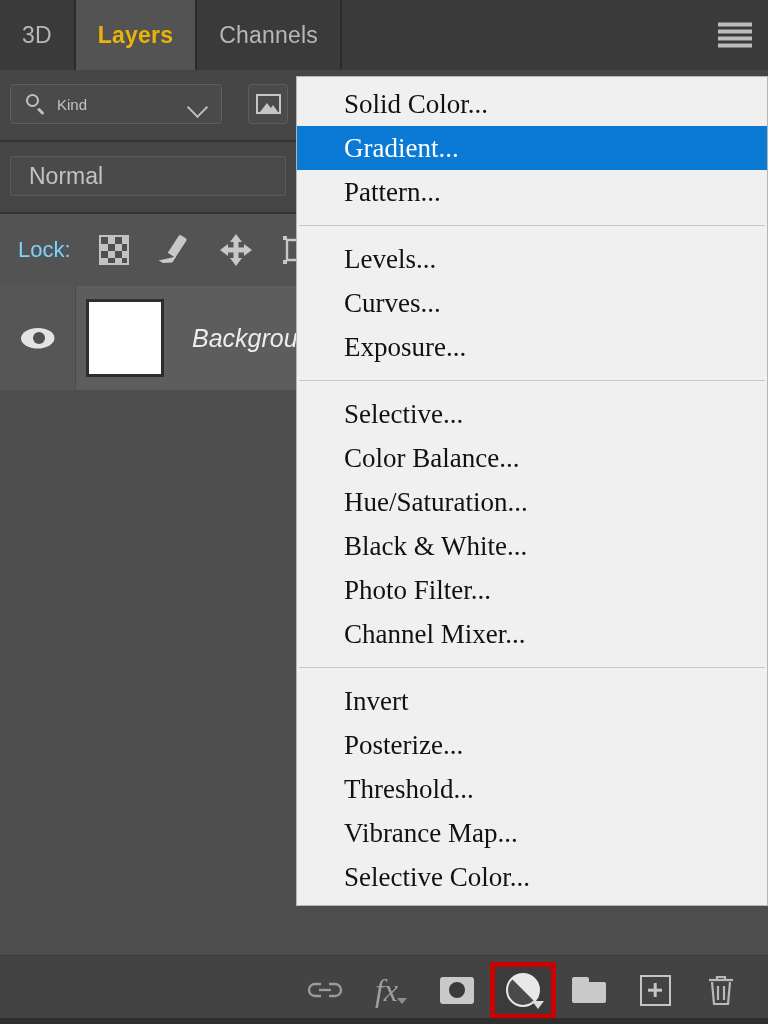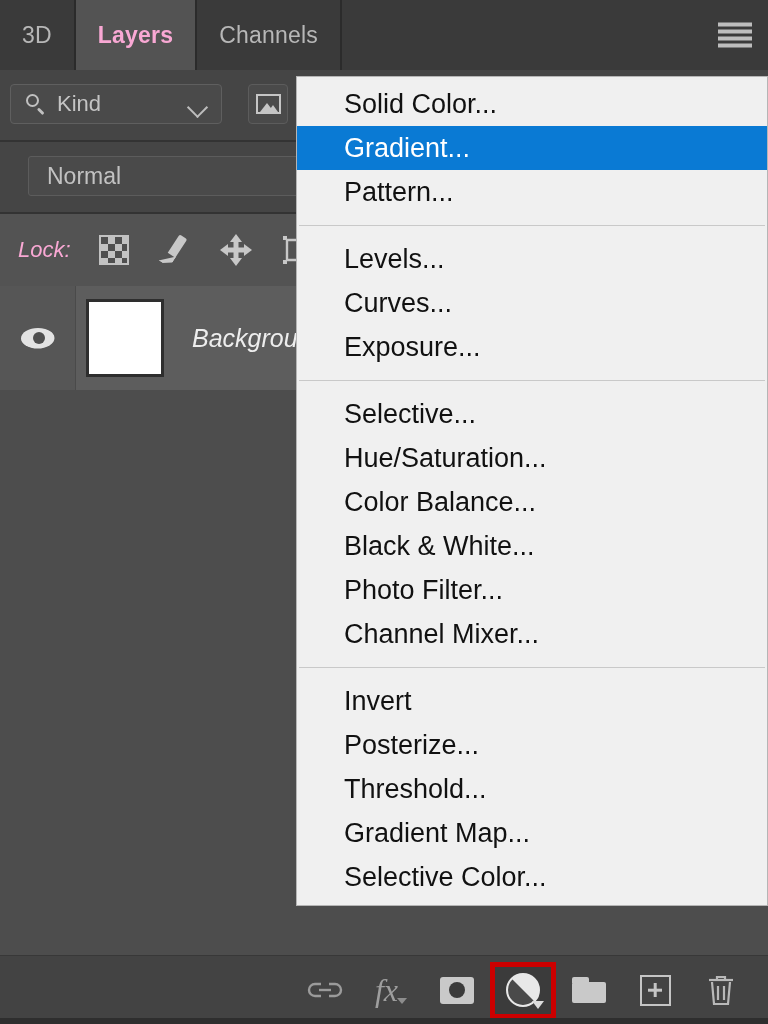--- a/index.html
+++ b/index.html
@@ -41,21 +41,21 @@
     font-size: 23px;
     color: #b7b7b7;
     background: #3a3a3a;
     border-right: 2px solid #2b2b2b;
     box-sizing: border-box;
     letter-spacing: .2px;
     white-space: nowrap;
   }
   .tab.active {
     background: #535353;
-    color: #f9a8d4;
+    color: #eab308;
     font-weight: bold;
   }
   #tabfill {
     flex: 1;
     background: #3a3a3a;
     position: relative;
   }
   #hamburger {
     position: absolute;
     right: 16px; top: 50%;
@@ -112,21 +112,21 @@
     position: absolute;
     left: 13px; top: 14px;
     width: 8px; height: 2.6px;
     background: #c0c0c0;
     transform: rotate(45deg);
     transform-origin: left center;
     border-radius: 2px;
   }
   #kindlabel {
     margin-left: 10px;
-    font-size: 22px;
+    font-size: 15px;
     color: #c4c4c4;
   }
   #kindcaret {
     position: absolute;
     right: 16px; top: 15px;
     width: 13px; height: 13px;
     border-right: 2.4px solid #bdbdbd;
     border-bottom: 2.4px solid #bdbdbd;
     transform: rotate(45deg);
   }
@@ -170,21 +170,21 @@
   #blendrow {
     position: absolute;
     left: 0; top: 142px;
     width: 768px; height: 72px;
     background: #454545;
     border-bottom: 2px solid #333;
     box-sizing: border-box;
   }
   #blendbox {
     position: absolute;
-    left: 28px; top: 14px;
+    left: 10px; top: 14px;
     width: 276px; height: 40px;
     border: 1px solid #5c5c5c;
     border-radius: 3px;
     background: #4a4a4a;
     box-sizing: border-box;
     display: flex;
     align-items: center;
   }
   #blendlabel {
     margin-left: 18px;
@@ -197,22 +197,21 @@
     position: absolute;
     left: 0; top: 214px;
     width: 768px; height: 72px;
     background: #535353;
     display: flex;
     align-items: center;
   }
   #locklabel {
     margin-left: 18px;
     font-size: 22px;
-    color: #f9a8d4;
-    font-style: italic;
+    color: #7dd3fc;
   }
   .lockicon {
     margin-left: 28px;
     width: 34px; height: 34px;
     position: relative;
     flex: none;
   }
   
   .ic-checker {
     border: 2px solid #c2c2c2;
@@ -444,20 +443,21 @@
   #menu {
     position: absolute;
     left: 296px; top: 76px;
     width: 472px;
     background: #f0f0f0;
     border: 1px solid #b5b5b5;
     box-sizing: border-box;
     padding: 5px 0 6px 0;
     box-shadow: 0 0 0 0 rgba(0,0,0,0);
     z-index: 50;
+    font-family: Liberation Serif, serif;
   }
   .mi {
     height: 44px;
     display: flex;
     align-items: center;
     padding-left: 47px;
     font-size: 27px;
     color: #111111;
     box-sizing: border-box;
     white-space: nowrap;
@@ -612,29 +612,29 @@
     </div>
     <div class="msep"></div>
     <div>
       <div class="mi">Levels...</div>
       <div class="mi">Curves...</div>
       <div class="mi">Exposure...</div>
     </div>
     <div class="msep"></div>
     <div>
       <div class="mi">Selective...</div>
+      <div class="mi">Color Balance...</div>
       <div class="mi">Hue/Saturation...</div>
-      <div class="mi">Color Balance...</div>
       <div class="mi">Black &amp; White...</div>
       <div class="mi">Photo Filter...</div>
       <div class="mi">Channel Mixer...</div>
     </div>
     <div class="msep"></div>
     <div>
       <div class="mi">Invert</div>
       <div class="mi">Posterize...</div>
       <div class="mi">Threshold...</div>
-      <div class="mi">Gradient Map...</div>
+      <div class="mi">Vibrance Map...</div>
       <div class="mi">Selective Color...</div>
     </div>
   </div>
 
 </div>
 
 </body></html>

